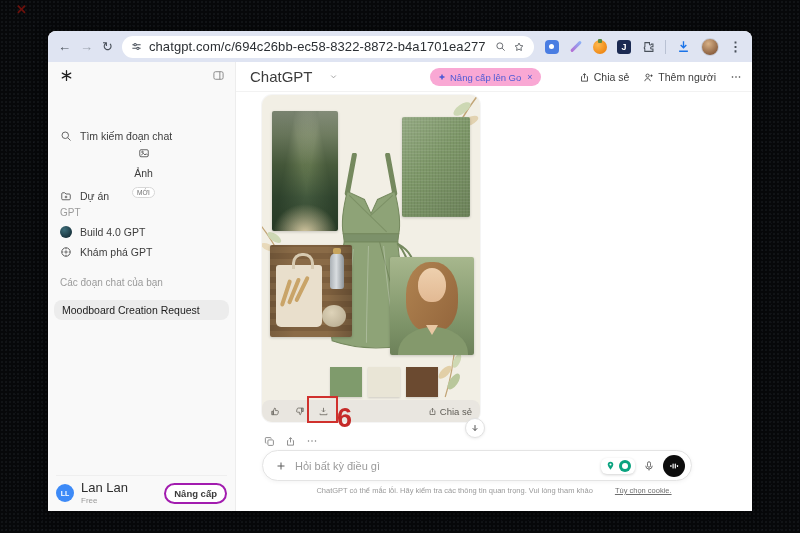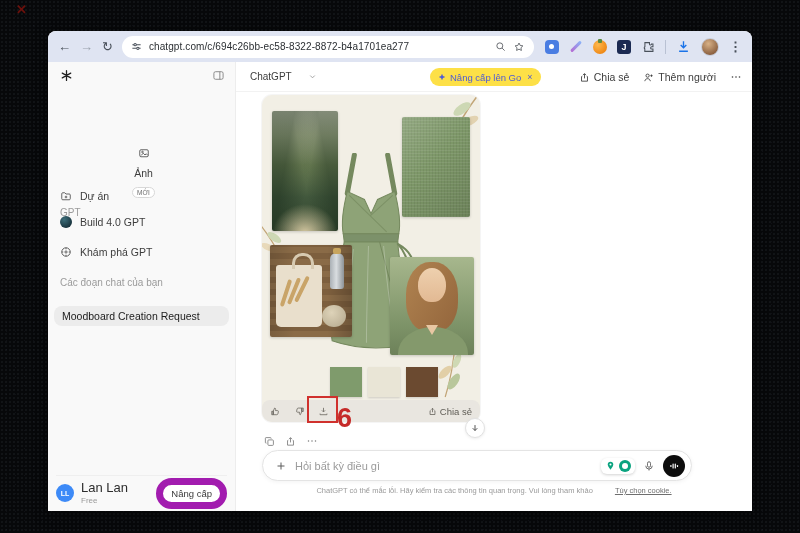--- a/index.html
+++ b/index.html
@@ -19,21 +19,21 @@
   
   .window { position:absolute; left:48px; top:31px; width:704px; height:480px; background:#fff;
             border-radius:8px 8px 0 0; overflow:hidden; box-shadow:0 2px 14px rgba(0,0,0,.6); }
 
   
   .toolbar { height:31px; background:#dfe4f2; display:flex; align-items:center; padding:0 10px; gap:9px; }
   .nav-ico { font-size:13px; color:#49505a; line-height:1; cursor:default; }
   .nav-ico.dim { color:#9aa2ad; }
   .urlbar { display:flex; align-items:center; background:#fff; border-radius:12px; height:22px;
             padding:0 9px; gap:7px; width:412px; }
-  .url-text { flex:1; font-size:10px; color:#2b2f33; letter-spacing:.1px; white-space:nowrap; overflow:hidden; }
+  .url-text { flex:1; font-size:13px; color:#2b2f33; letter-spacing:.1px; white-space:nowrap; overflow:hidden; }
   .i { display:inline-block; vertical-align:middle; flex:none; }
   .i svg { display:block; }
   .ext-row { display:flex; align-items:center; gap:10px; margin-left:2px; }
   .ext-blue { width:14px; height:14px; border-radius:4px; background:#4a7de2; position:relative; }
   .ext-blue::after { content:""; position:absolute; left:4px; top:4px; width:5px; height:5px; border-radius:50%; background:#fff; }
   .ext-pen { width:14px; height:14px; position:relative; }
   .ext-pen::after { content:""; position:absolute; left:0; top:5.5px; width:14px; height:3px; border-radius:2px;
                     background:linear-gradient(90deg,#b66bd3,#8ab4f8); transform:rotate(-45deg); }
   .ext-orange { width:14px; height:14px; border-radius:50%; background:radial-gradient(circle at 35% 35%, #ffb84d, #ef8a18 70%); position:relative; }
   .ext-orange::after { content:""; position:absolute; left:5px; top:-1px; width:4px; height:4px; background:#5c8a3c; border-radius:1px; }
@@ -55,30 +55,30 @@
   .sb-head { position:absolute; left:12px; font-size:10px; color:#9b9b9b; }
   .sb-selected { position:absolute; left:6px; right:6px; height:20px; background:#ececec; border-radius:8px;
                  display:flex; align-items:center; padding:0 8px; font-size:10.5px; color:#1c1c1c; white-space:nowrap; }
   .gpt-dot { width:12px; height:12px; border-radius:50%; background:radial-gradient(circle at 35% 30%, #3d6e7a, #18323c 75%); flex:none; }
   .profile { position:absolute; left:8px; right:8px; bottom:6px; height:30px; display:flex; align-items:center; gap:7px;
              border-top:1px solid #efefef; padding-top:5px; }
   .pf-avatar { width:18px; height:18px; border-radius:50%; background:#3d8af7; color:#fff; font-size:7px; font-weight:bold;
                display:flex; align-items:center; justify-content:center; flex:none; }
   .pf-name { font-size:13px; color:#2d2d2d; line-height:1.15; }
   .pf-plan { font-size:8px; color:#9a9a9a; }
-  .pf-upgrade { margin-left:auto; font-size:9.5px; color:#3b3b3b; border:7px solid #a21caf; border-radius:999px;
-                padding:3px 8px; background:#fff; white-space:nowrap; }
+  .pf-upgrade { margin-left:auto; font-size:9.5px; color:#3b3b3b; border:2px solid #a21caf; border-radius:999px;
+                padding:3px 8px; background:#fff; white-space:nowrap;font-weight:bold; }
 
   
   .main { flex:1; position:relative; background:#fff; }
   .chat-header { position:absolute; left:0; right:0; top:0; height:30px; display:flex; align-items:center;
                  padding:0 14px; border-bottom:1px solid #f2f2f2; }
-  .model-name { font-size:10px; color:#3c3c3c; font-weight:500; display:flex; align-items:center; gap:16px; }
+  .model-name { font-size:15px; color:#3c3c3c; font-weight:500; display:flex; align-items:center; gap:16px; }
   .upgrade-badge { position:absolute; left:194px; top:6px; height:18px; display:flex; align-items:center; gap:4px;
-                   background:#fde047; border-radius:999px; padding:0 8px; font-size:9.5px; color:#4f5bd5; white-space:nowrap; }
+                   background:#f9a8d4; border-radius:999px; padding:0 8px; font-size:9.5px; color:#4f5bd5; white-space:nowrap; }
   .badge-x { font-size:9px; color:#4f5bd5; margin-left:2px; }
   .hdr-right { position:absolute; right:10px; top:0; height:30px; display:flex; align-items:center; gap:14px; }
   .hdr-btn { display:flex; align-items:center; gap:4px; font-size:10.5px; color:#3c3c3c; white-space:nowrap; }
   .hdr-btn .i { color:#3c3c3c; }
 
   
   .mb-card { position:absolute; left:26px; top:33px; width:218px; height:327px; border-radius:10px; overflow:hidden;
              background:#f2efe5; box-shadow:0 0 0 1px rgba(0,0,0,.04); }
   .mb-forest { position:absolute; left:10px; top:16px; width:66px; height:120px; border-radius:2px;
     background:
@@ -213,20 +213,29 @@
         </span>
         <span class="i">
           <svg width="13" height="13" viewBox="0 0 24 24" fill="none" stroke="#8a8a8a" stroke-width="1.8">
             <rect x="3.5" y="5" width="17" height="14" rx="3"></rect>
               <path d="M14.5 5v14"></path>
           </svg>
         </span>
       </div>
 
 
+      <div class="sb-row" style="top:65px;">
+        <span class="i">
+          <svg width="12" height="12" viewBox="0 0 24 24" fill="none" stroke="currentColor" stroke-width="1.8">
+            <circle cx="10.5" cy="10.5" r="6.5"></circle>
+              <path d="M15.5 15.5 21 21"></path>
+          </svg>
+        </span>
+        <span>Tìm kiếm đoạn chat</span>
+      </div>
 
       <div class="sb-row" style="top:85px;flex-direction:column;">
         <span class="i">
           <svg width="12" height="12" viewBox="0 0 24 24" fill="none" stroke="currentColor" stroke-width="1.8">
             <rect x="3.5" y="5.5" width="17" height="14" rx="2.5"></rect>
               <circle cx="9" cy="10" r="1.6"></circle>
               <path d="M6 17l4.5-4.5 3.5 3.5 2.5-2.5 3.5 3.5"></path>
           </svg>
         </span>
         <span>Ảnh</span>
@@ -239,39 +248,39 @@
           <svg width="12" height="12" viewBox="0 0 24 24" fill="none" stroke="currentColor" stroke-width="1.8">
             <path d="M3.5 7.5a2 2 0 0 1 2-2h4L12 8h6.5a2 2 0 0 1 2 2v7.5a2 2 0 0 1-2 2h-13a2 2 0 0 1-2-2z"></path>
             <path d="M12 11.5v5M9.5 14h5"></path>
           </svg>
         </span>
         <span>Dự án</span>
       </div>
 
       <div class="sb-head" style="top:145px;">GPT</div>
 
-      <div class="sb-row" style="top:151px;text-align:right;">
+      <div class="sb-row" style="top:161px;text-align:right;">
         <span class="gpt-dot"></span>
         <span>Build 4.0 GPT</span>
       </div>
 
       <div class="sb-row" style="top:181px;">
         <span class="i">
           <svg width="12" height="12" viewBox="0 0 24 24" fill="none" stroke="currentColor" stroke-width="1.8">
             <circle cx="12" cy="12" r="8.5"></circle>
               <circle cx="12" cy="12" r="2.2"></circle>
               <path d="M12 3.5v3M12 17.5v3M3.5 12h3M17.5 12h3"></path>
           </svg>
         </span>
         <span>Khám phá GPT</span>
       </div>
 
       <div class="sb-head" style="top:215px;">Các đoạn chat của bạn</div>
 
-      <div class="sb-selected" style="top:244px;">
+      <div class="sb-selected" style="top:238px;">
         <span>Moodboard Creation Request</span>
       </div>
 
       <div class="profile">
         <span class="pf-avatar">LL</span>
         <span>
           <div class="pf-name">Lan Lan</div>
           <div class="pf-plan">Free</div>
         </span>
         <span class="pf-upgrade">Nâng cấp</span>

